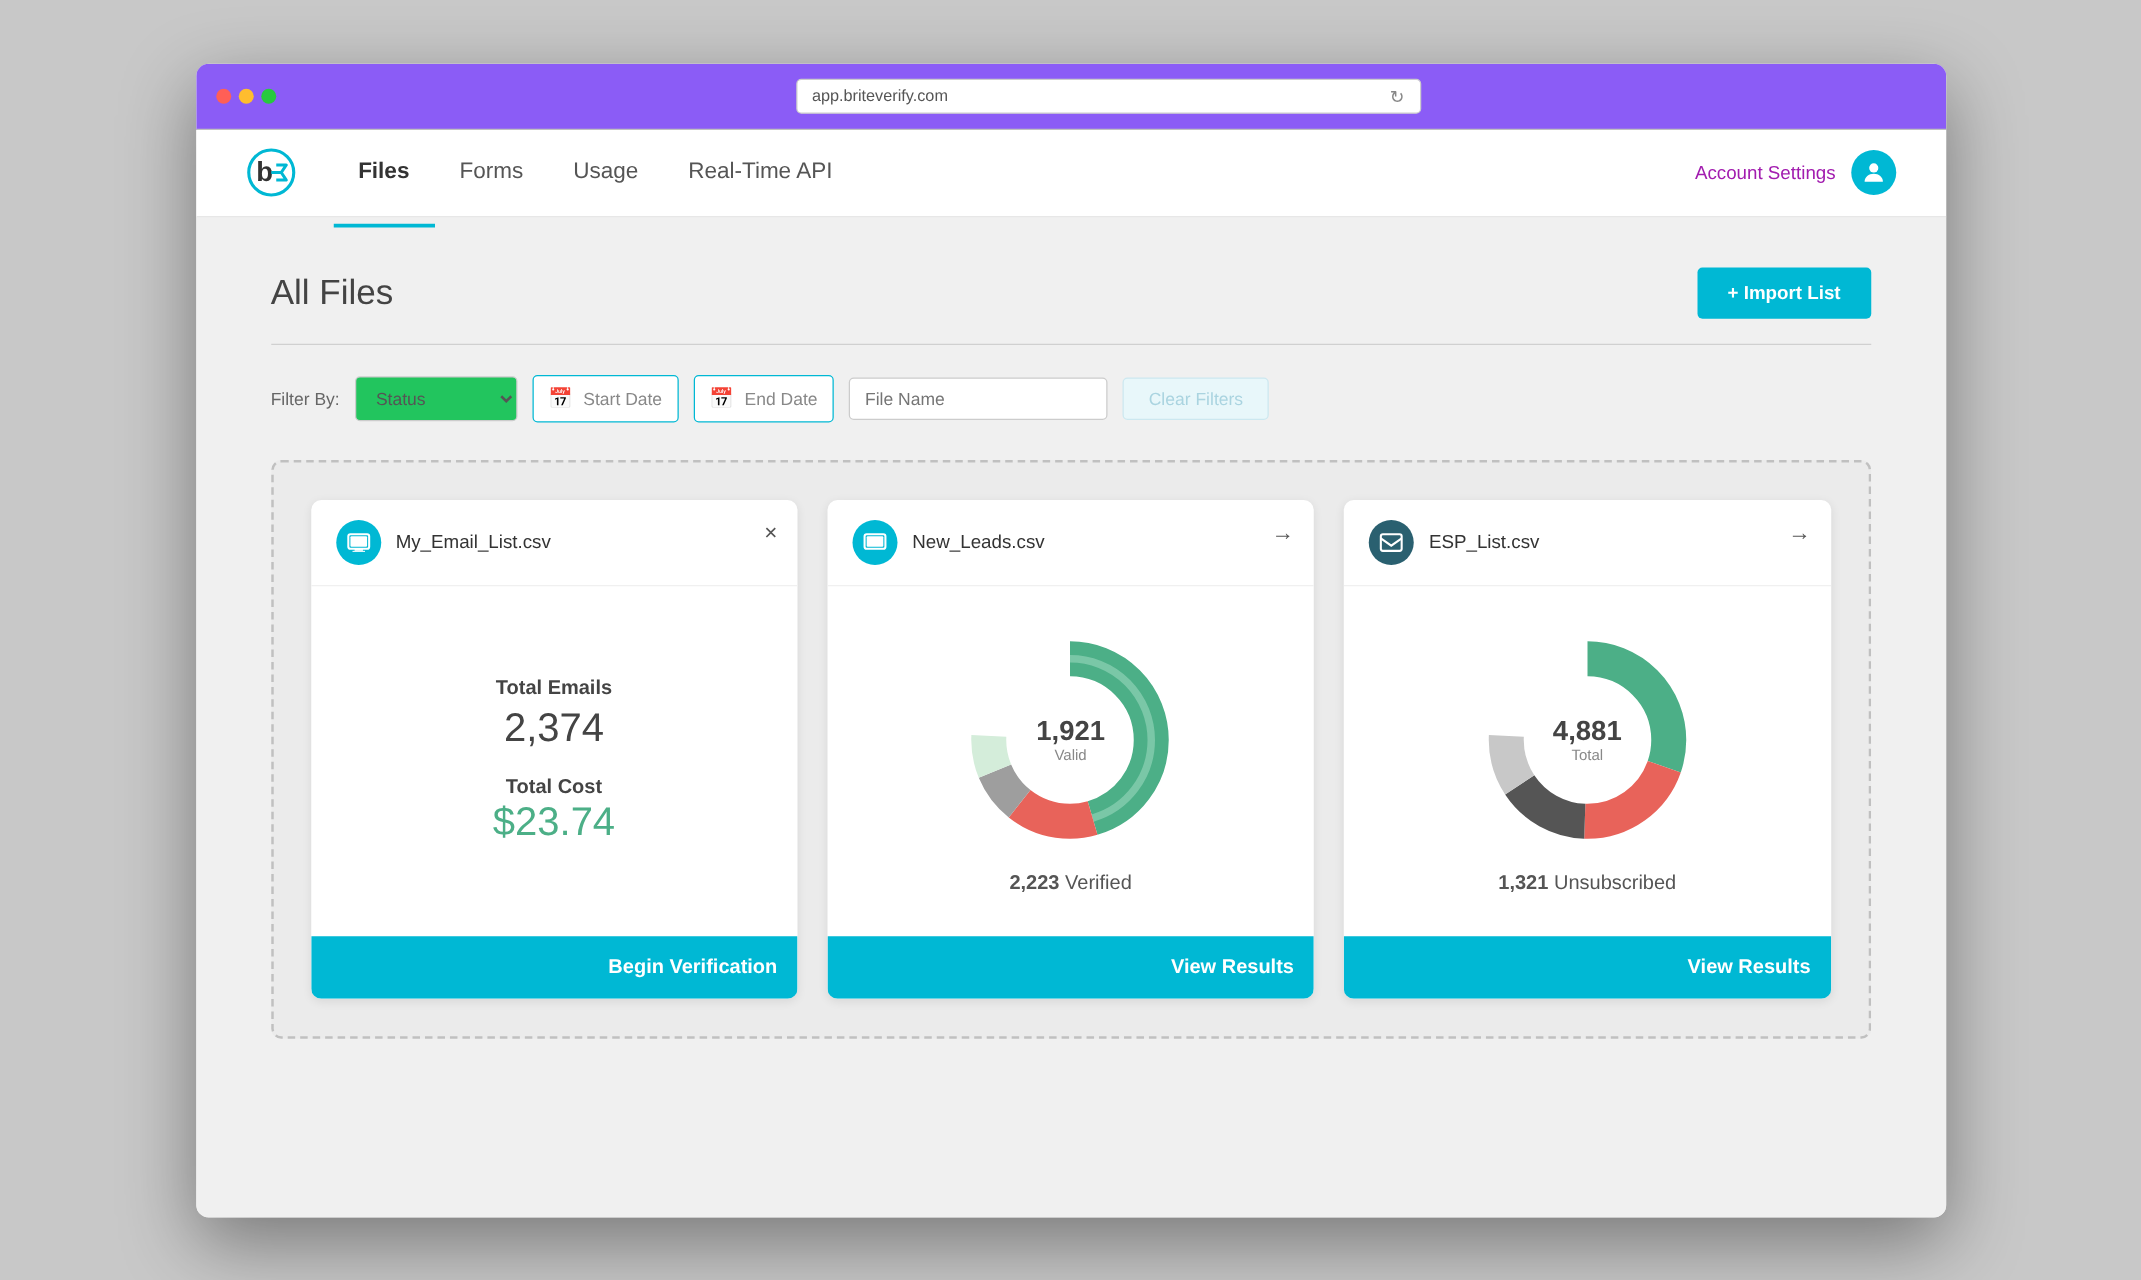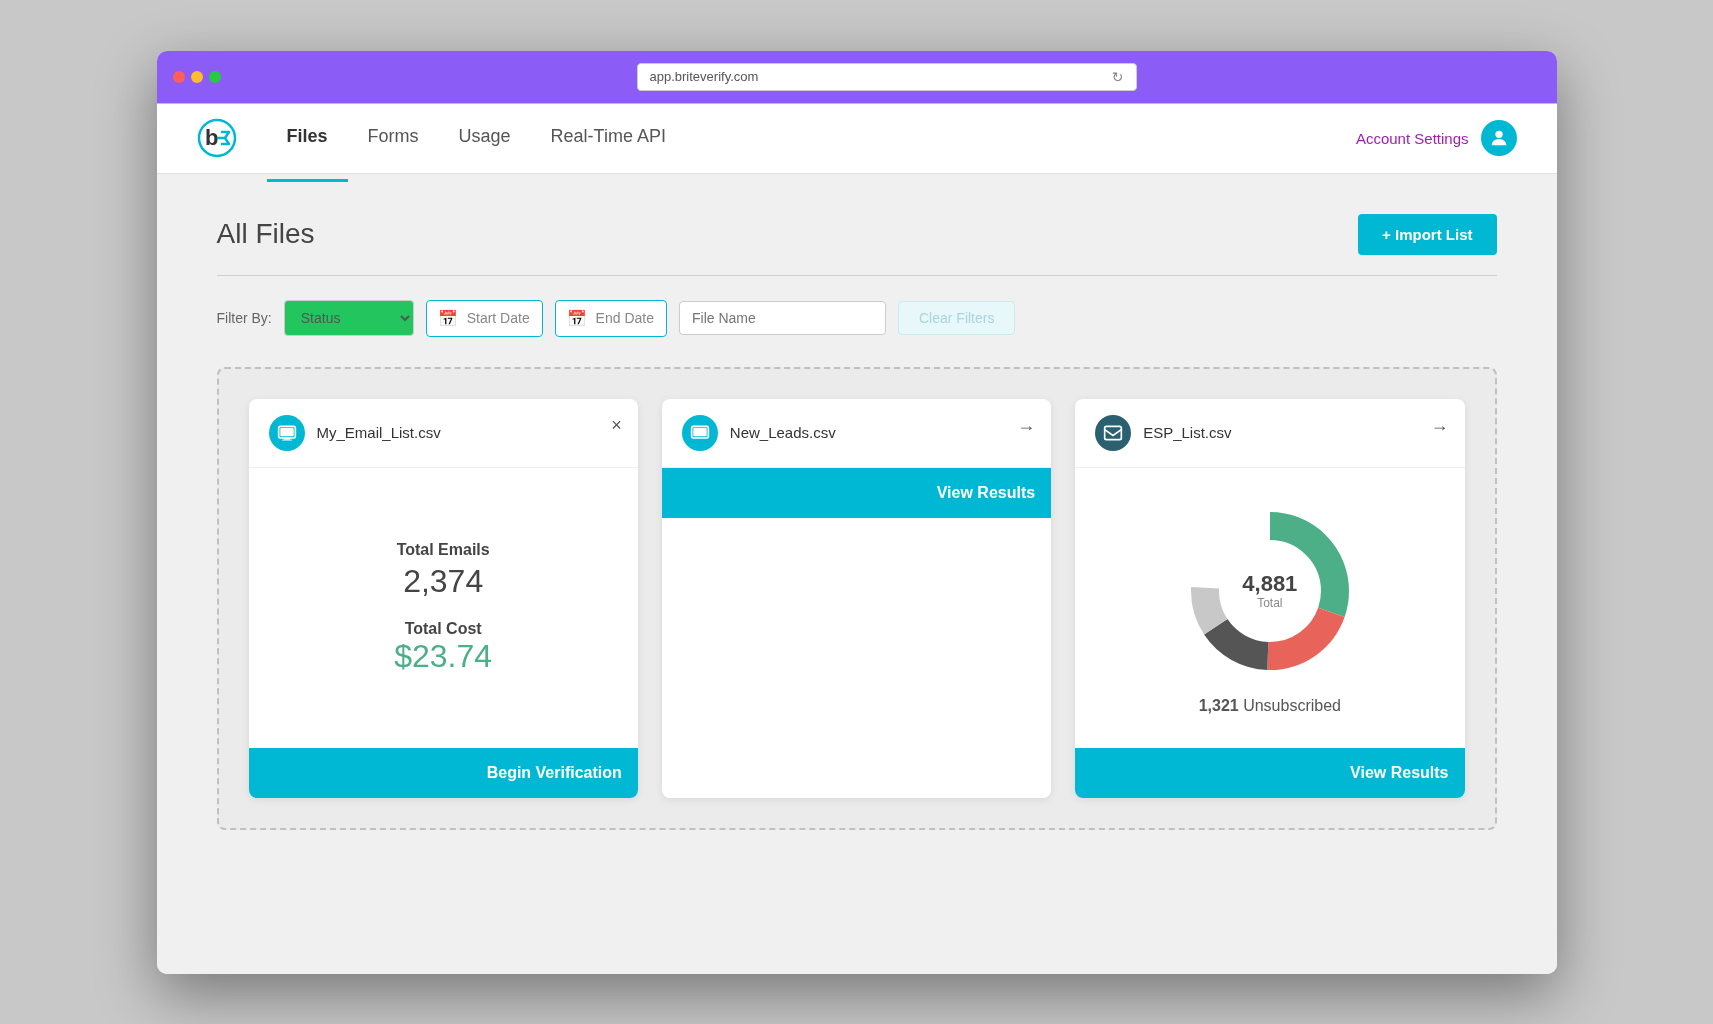--- a/index.html
+++ b/index.html
@@ -485,20 +485,46 @@
           <div class="card-header">
             <div class="card-icon">
               <svg width="20" height="20" viewBox="0 0 24 24" fill="white">
                 <rect x="2" y="4" width="20" height="14" rx="2" fill="none" stroke="white" stroke-width="2"></rect>
                 <rect x="4" y="6" width="16" height="10" rx="1" fill="white"></rect>
               </svg>
             </div>
             <span class="card-filename">New_Leads.csv</span>
             <span class="card-action-icon">→</span>
           </div>
+          <div class="card-body">
+            <div class="donut-wrapper">
+              <svg width="180" height="180" viewBox="0 0 180 180">
+
+                <circle cx="90" cy="90" r="65" fill="none" stroke="#4caf87" stroke-width="28" stroke-dasharray="288.5 412.1" stroke-dashoffset="103" transform="rotate(-90 90 90)"></circle>
+
+                <circle cx="90" cy="90" r="65" fill="none" stroke="#a8e0c8" stroke-width="6" stroke-dasharray="288.5 412.1" stroke-dashoffset="103" transform="rotate(-90 90 90)" opacity="0.5"></circle>
+
+                <circle cx="90" cy="90" r="65" fill="none" stroke="#e8635a" stroke-width="28" stroke-dasharray="61.8 638.8" stroke-dashoffset="-185.5" transform="rotate(-90 90 90)"></circle>
+
+                <circle cx="90" cy="90" r="65" fill="none" stroke="#9e9e9e" stroke-width="28" stroke-dasharray="33 667.6" stroke-dashoffset="-247.3" transform="rotate(-90 90 90)"></circle>
+
+                <circle cx="90" cy="90" r="65" fill="none" stroke="#d4edda" stroke-width="28" stroke-dasharray="28.9 671.7" stroke-dashoffset="-280.3" transform="rotate(-90 90 90)"></circle>
+
+                <circle cx="90" cy="90" r="50" fill="white"></circle>
+              </svg>
+              <div class="donut-center">
+                <div class="donut-center-number">1,921</div>
+                <div class="donut-center-label">Valid</div>
+              </div>
+            </div>
+            <div class="verified-label">
+              <span class="verified-count">2,223</span>
+              <span> Verified</span>
+            </div>
+          </div>
           <button class="card-footer-btn">View Results</button>
         </div>
 
         <div class="card">
           <div class="card-header">
             <div class="card-icon dark">
               <svg width="20" height="20" viewBox="0 0 24 24" fill="none">
                 <rect x="2" y="4" width="20" height="16" rx="2" stroke="white" stroke-width="2"></rect>
                 <path d="M2 8l10 7 10-7" stroke="white" stroke-width="2"></path>
               </svg>

